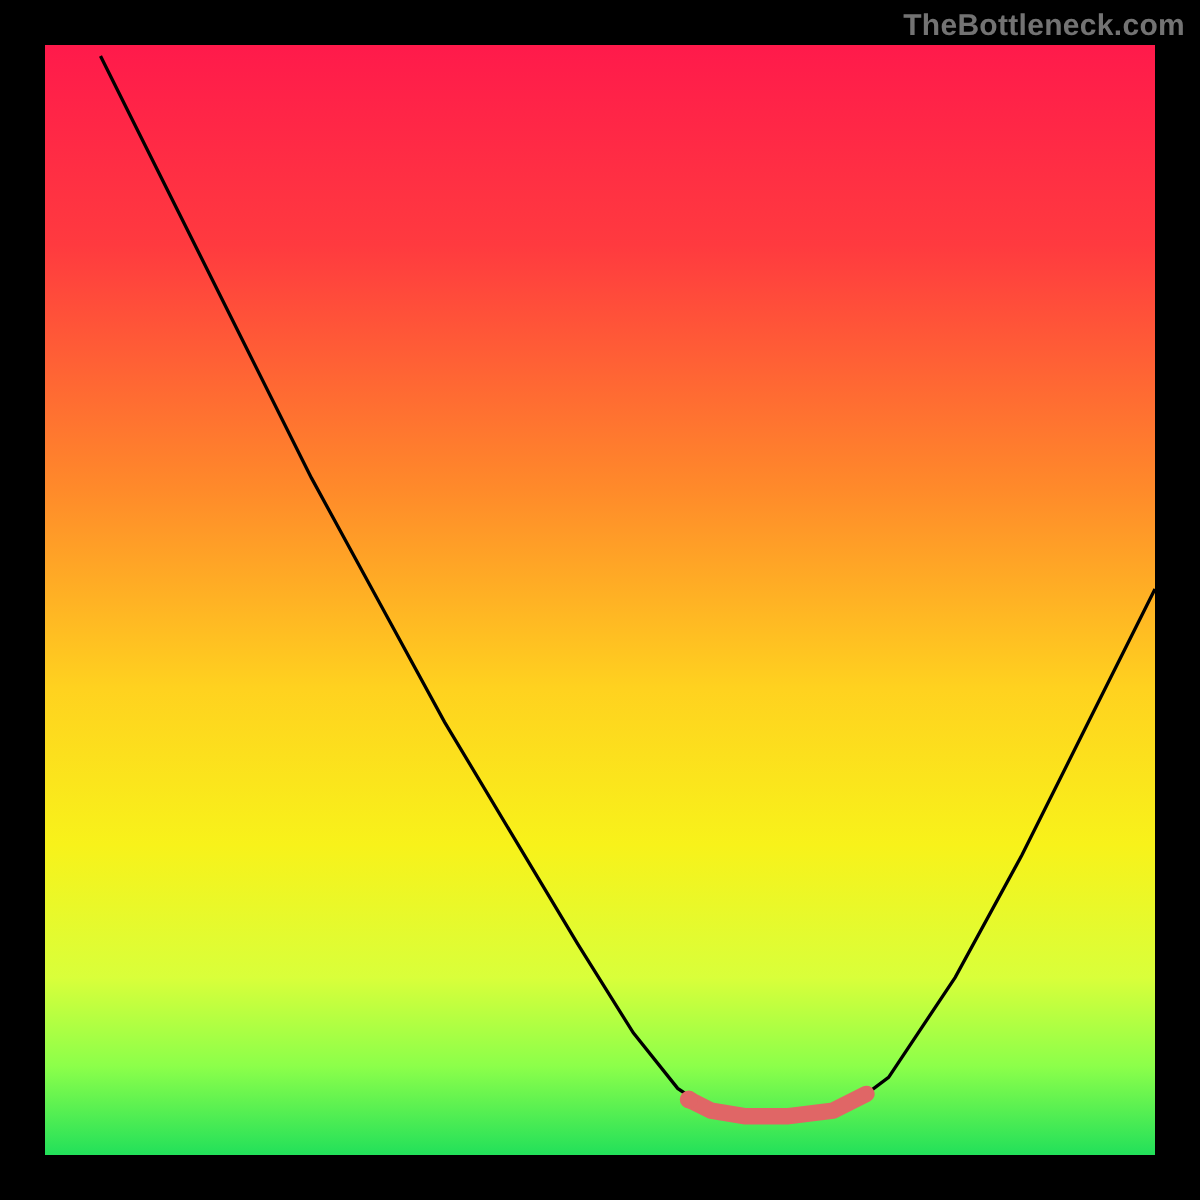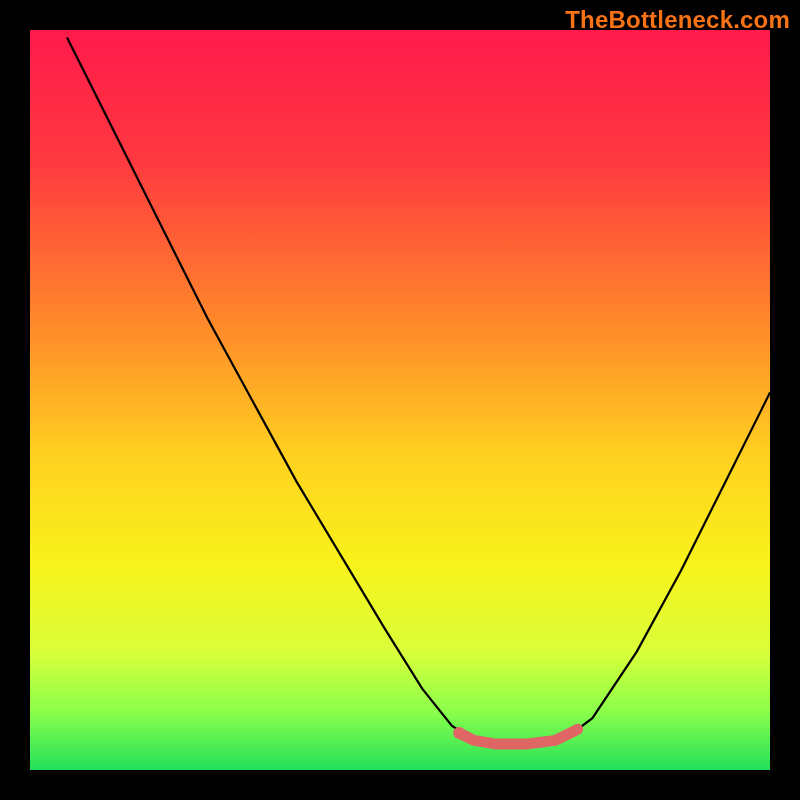--- a/index.html
+++ b/index.html
@@ -15,22 +15,22 @@
     position: absolute;
     top: 0;
     left: 0;
     width: 800px;
     height: 800px;
   }
   .watermark {
     position: absolute;
     top: 6px;
     right: 10px;
-    color: #f97316;
-    font-size: 24px;
+    color: #737373;
+    font-size: 20px;
     font-weight: bold;
     letter-spacing: 0.2px;
   }
   svg { display: block; }
 </style>
 </head>
 <body>
 
 <div class="chart-container">
   <svg width="800" height="800" viewBox="0 0 800 800">

